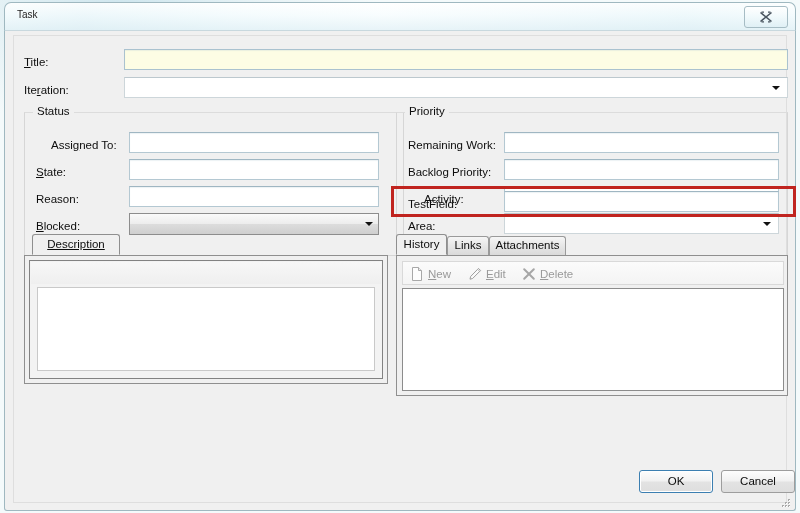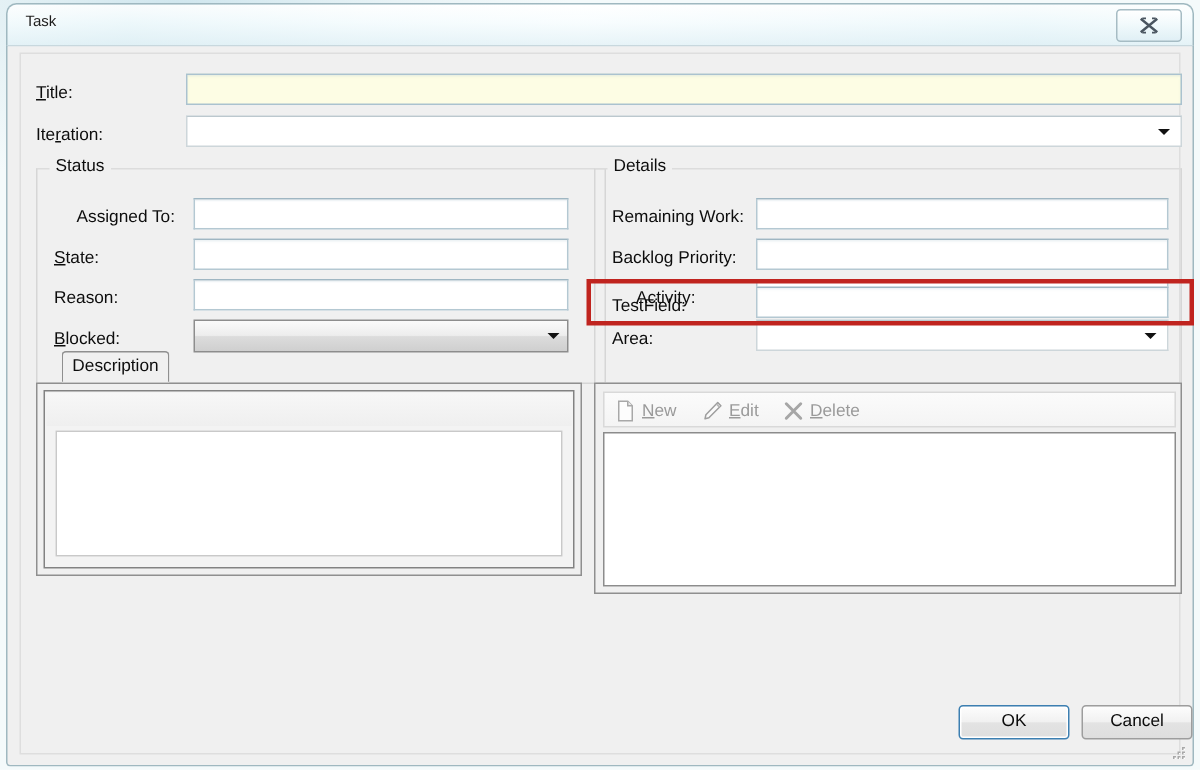--- a/index.html
+++ b/index.html
@@ -289,21 +289,21 @@
         <div class="combo-gray" style="left:105px; top:101px; width:250px; height:22px;">
           <div class="btn"></div>
           <div class="arw">
               <div class="tri"></div>
             </div>
         </div>
       </div>
 
       <div class="group" style="left:382px; top:76px; width:392px; height:144px;">
         <div class="gb-frame"></div>
-        <div class="gb-title">Details</div>
+        <div class="gb-title">Priority</div>
 
         <div class="lbl" style="left:12px; top:26px;">Remaining Work:</div>
         <div class="tbox" style="left:108px; top:20px; width:275px; height:21px;"></div>
 
         <div class="lbl" style="left:12px; top:53px;">Backlog Priority:</div>
         <div class="tbox" style="left:108px; top:47px; width:275px; height:21px;"></div>
 
         <div class="lbl" style="left:28px; top:80px;">Activity:</div>
         <div class="tbox" style="left:108px; top:74px; width:275px; height:21px;"></div>
 
@@ -315,31 +315,36 @@
         </div>
       </div>
 
       <div class="lbl" style="left:394px; top:161px;">TestField:</div>
       <div class="tbox" style="left:490px; top:155px; width:275px; height:21px;"></div>
 
       <div id="testfield-highlight" style="left:377px; top:150px; width:405px; height:31px;"></div>
 
       <div class="tabctl" style="left:10px; top:198px; width:364px; height:150px;">
         <div class="tabstrip" style="width:364px;">
-          <div class="tab sel" style="left:17px; width:72px;">Description</div>
+          <div class="tab sel" style="left:8px; width:88px;text-decoration:underline;">Description</div>
         </div>
         <div class="tabpage" style="top:21px; width:364px; height:129px;">
           <div id="desc-shell" style="left:4px; top:4px; width:354px; height:119px;">
             <div id="desc-toolstrip"></div>
             <div id="desc-area"></div>
           </div>
         </div>
       </div>
 
       <div class="tabctl" style="left:382px; top:198px; width:392px; height:162px;">
+        <div class="tabstrip" style="width:392px;">
+          <div class="tab sel" style="left:0px; width:51px;">History</div>
+          <div class="tab" style="left:51px; width:42px;">Links</div>
+          <div class="tab" style="left:93px; width:77px;">Attachments</div>
+        </div>
 
         <div class="tabpage" style="top:21px; width:392px; height:141px;padding-left:44px;">
 
           <div id="hist-toolbar" style="left:5px; top:5px; width:382px; height:24px;">
 
             <div class="tool-item" style="left:6px;">
               <span class="tool-ico">
                 <svg width="16" height="16" viewBox="0 0 16 16">
                   <path d="M3.5 1.5 h6 l3 3 v10 h-9 z" fill="#fdfdfd" stroke="#a8a8a8" stroke-width="1"></path>
                   <path d="M9.5 1.5 v3 h3" fill="#ededed" stroke="#a8a8a8" stroke-width="1"></path>

